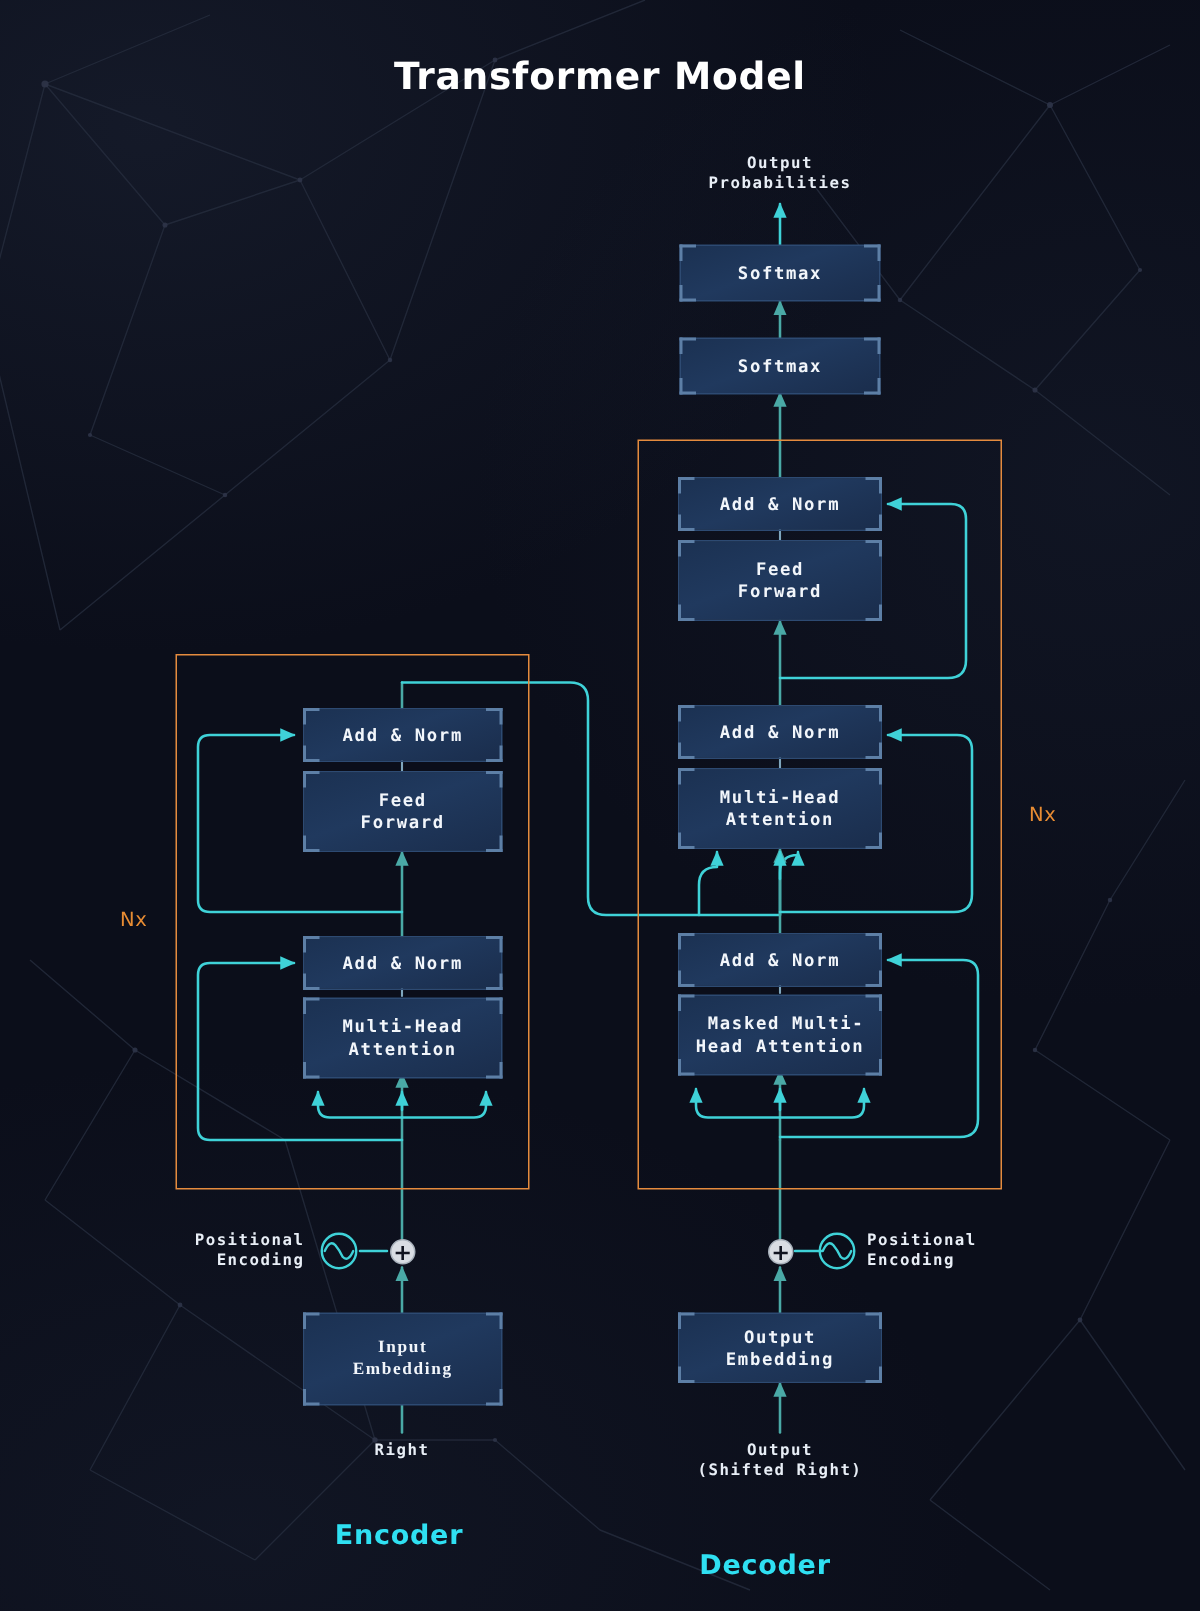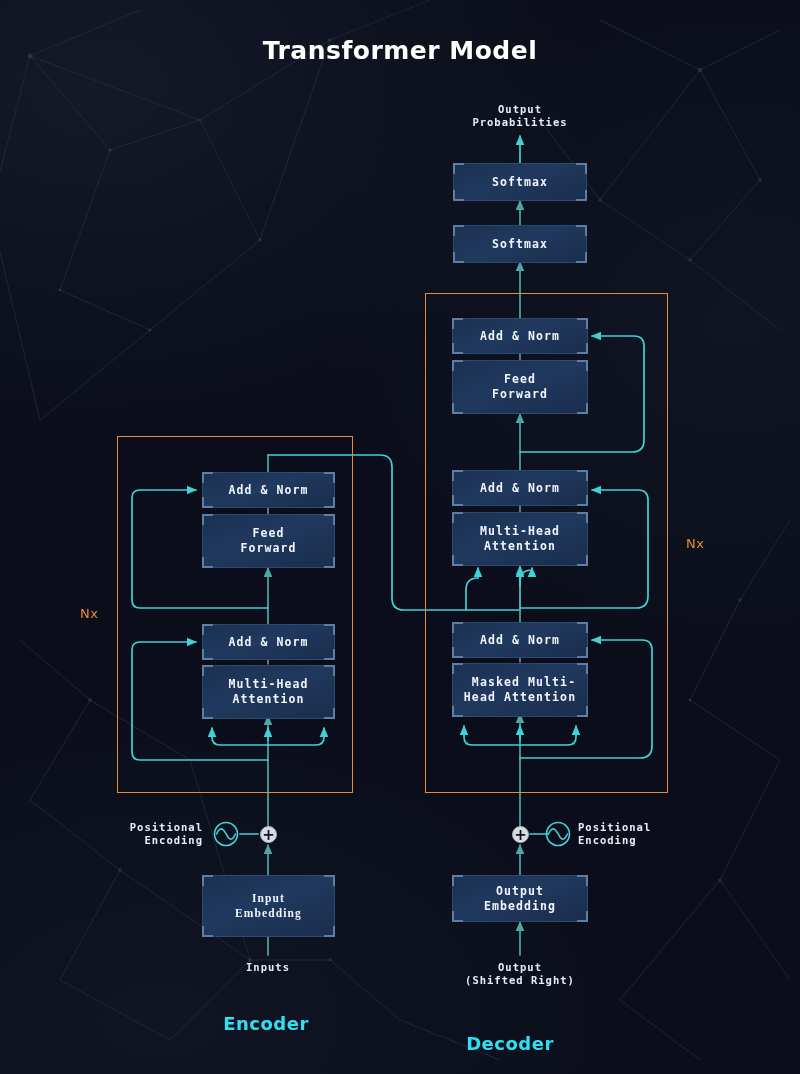--- a/index.html
+++ b/index.html
@@ -328,21 +328,21 @@
 
   <div class="caption right-align" style="left:78px; top:821px; width:125px;">Positional
 Encoding</div>
   <svg class="pe-wave" viewBox="0 0 26 26" xmlns="http://www.w3.org/2000/svg" style="left:213px; top:821px;">
     <circle cx="13" cy="13" r="11.5" fill="none" stroke="#3fd2d8" stroke-width="1.6"></circle>
     <path d="M3.5 13 Q7 5.2 10.6 9.2 Q13 12 15.4 16.8 Q19 20.8 22.5 13" fill="none" stroke="#3fd2d8" stroke-width="1.6" stroke-linecap="round"></path>
   </svg>
   <div class="plus-circle" style="left:260px; top:826px;">
       <span>+</span>
     </div>
-  <div class="caption" style="left:188px; top:961px; width:160px;">Inputs</div>
+  <div class="caption" style="left:188px; top:961px; width:160px;">Right</div>
 
   <div class="plus-circle" style="left:512px; top:826px;">
       <span>+</span>
     </div>
   <svg class="pe-wave" viewBox="0 0 26 26" xmlns="http://www.w3.org/2000/svg" style="left:545px; top:821px;">
     <circle cx="13" cy="13" r="11.5" fill="none" stroke="#3fd2d8" stroke-width="1.6"></circle>
     <path d="M3.5 13 Q7 5.2 10.6 9.2 Q13 12 15.4 16.8 Q19 20.8 22.5 13" fill="none" stroke="#3fd2d8" stroke-width="1.6" stroke-linecap="round"></path>
   </svg>
   <div class="caption left-align" style="left:578px; top:821px; width:130px;">Positional
 Encoding</div>

